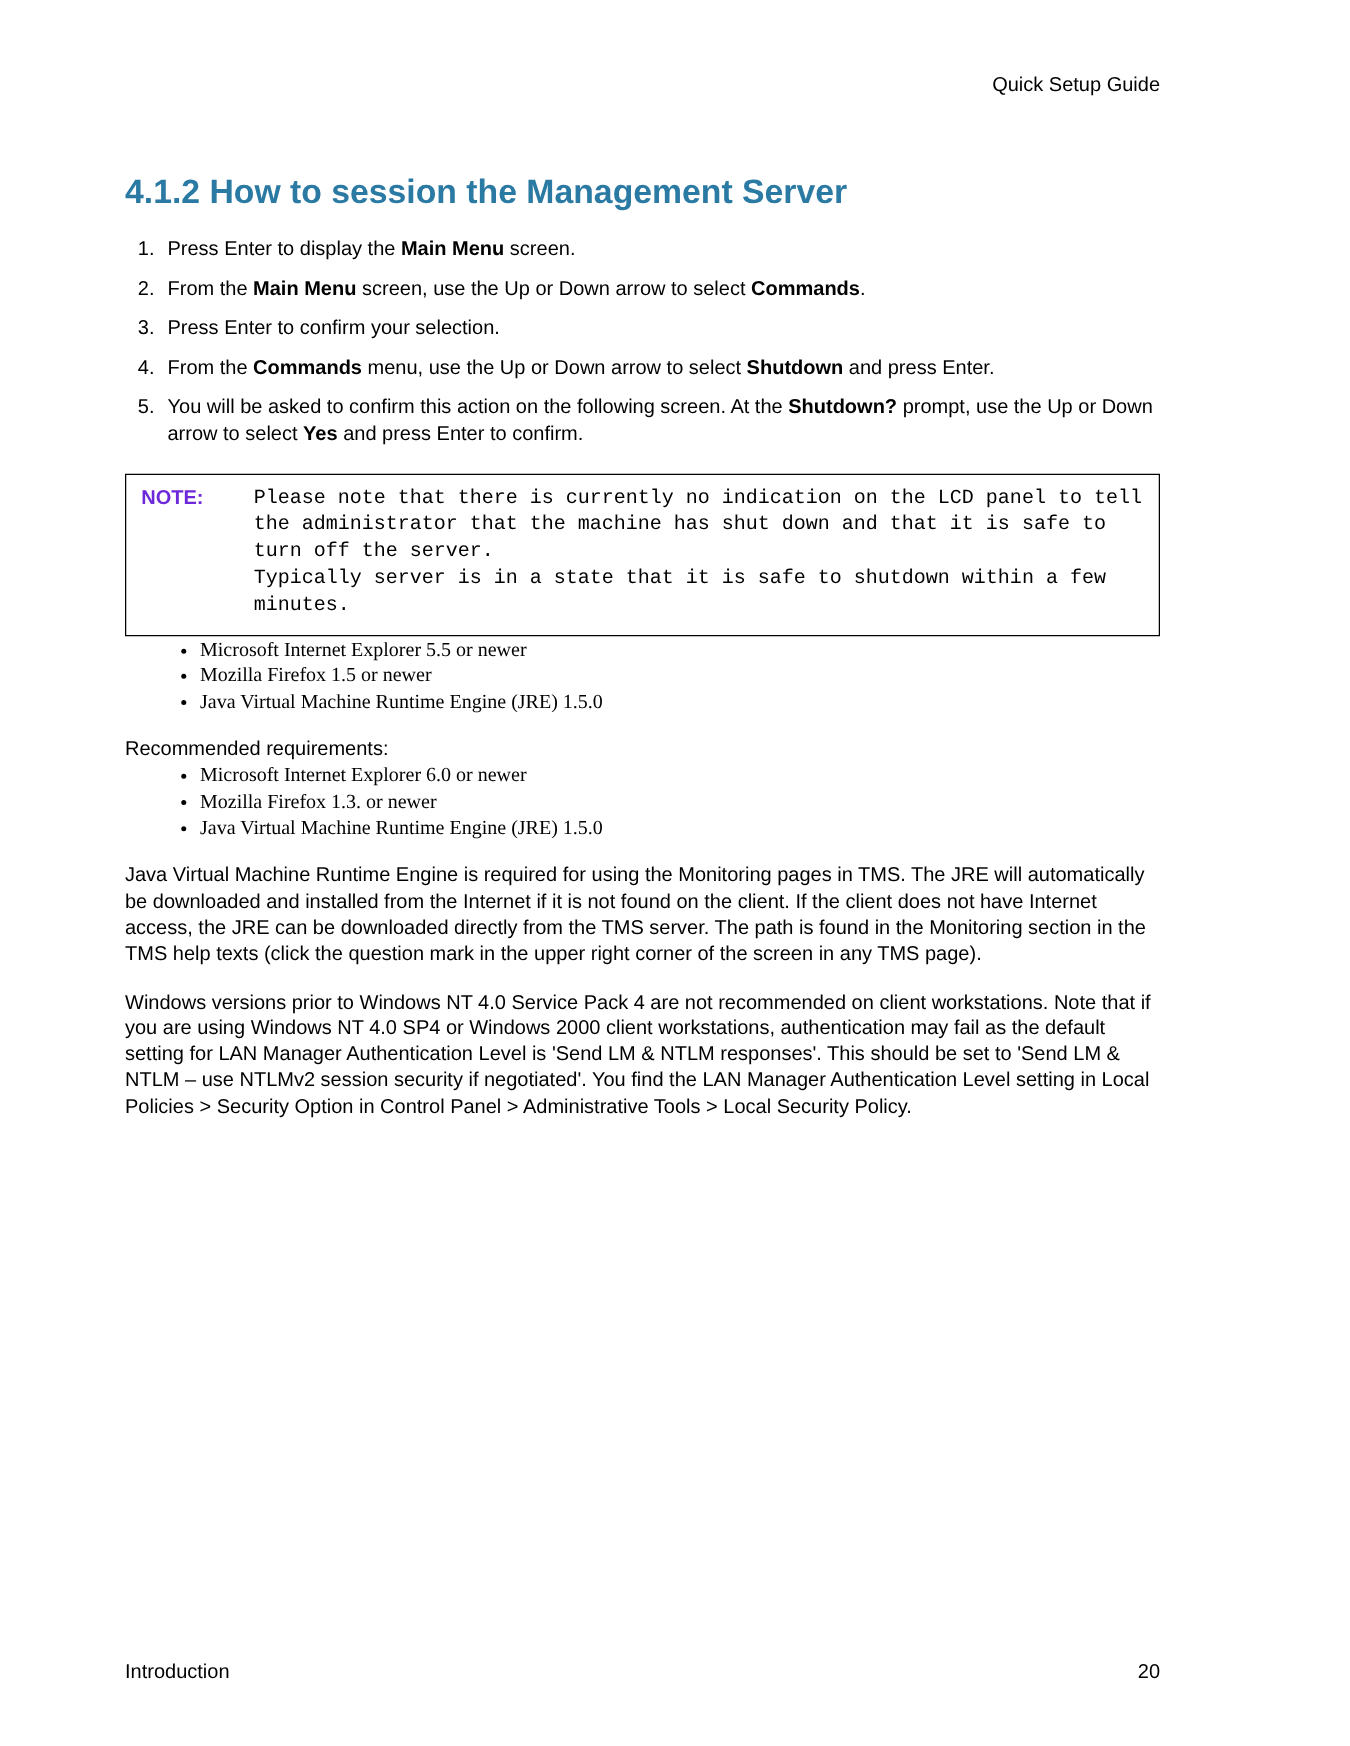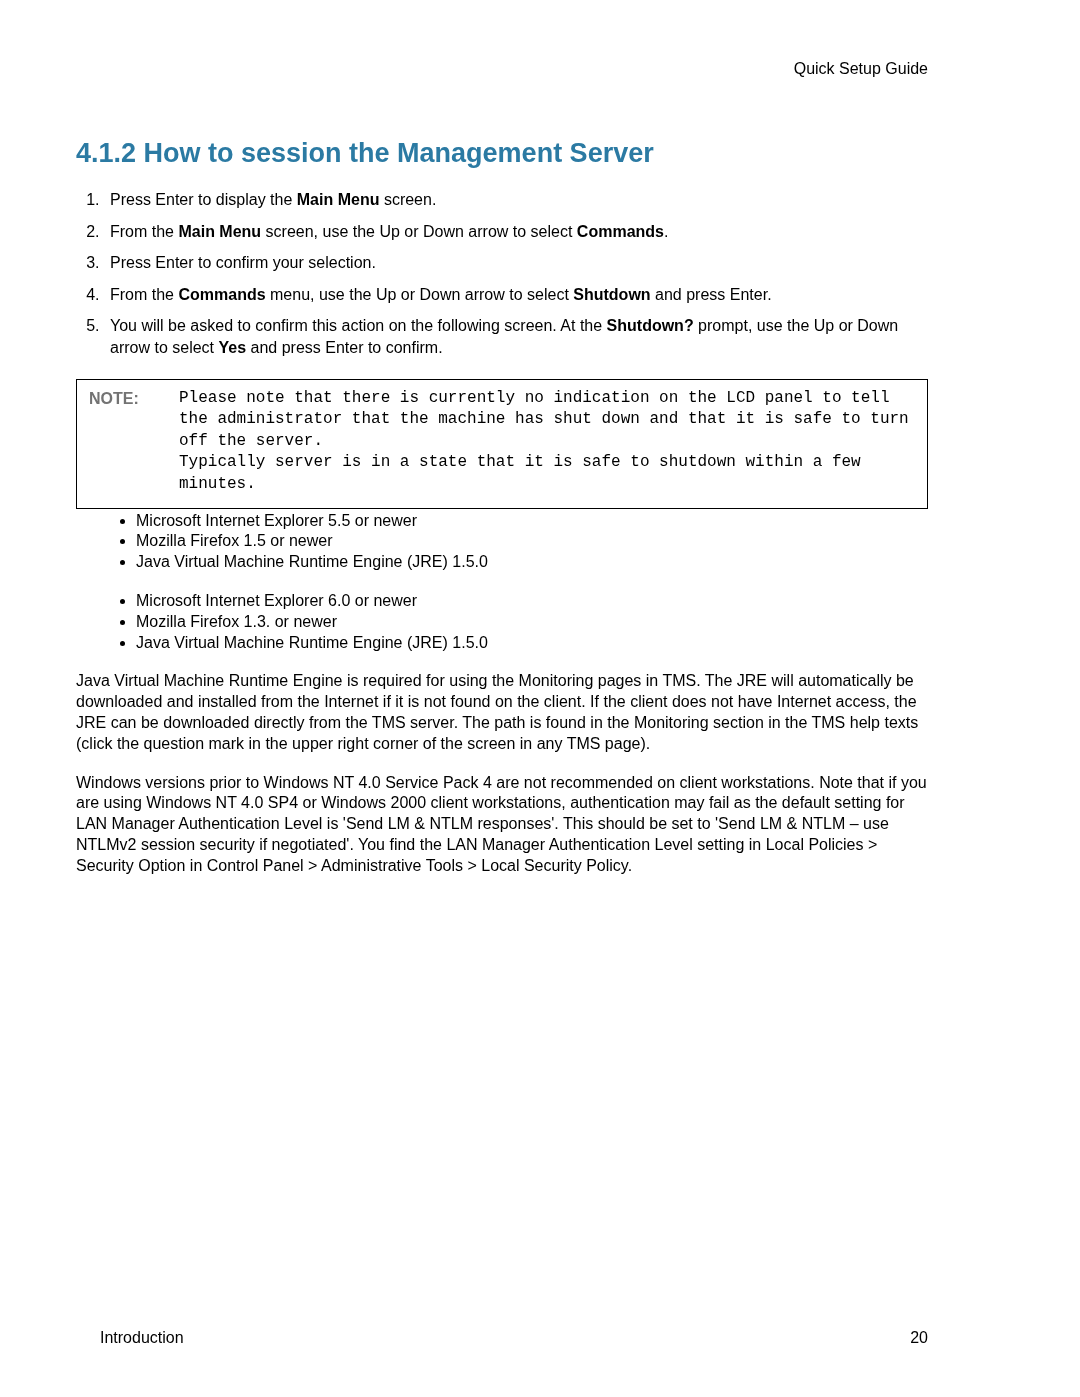--- a/index.html
+++ b/index.html
@@ -7,21 +7,21 @@
     padding: 0;
     font-family: Arial, Helvetica, sans-serif;
     background: #fff;
     color: #000;
   }
   .page {
     width: 1028px;
     height: 1397px;
     position: relative;
     box-sizing: border-box;
-    padding: 60px 100px 50px 76px;
+    padding: 60px 100px 50px 100px;
   }
   .header-right {
     text-align: right;
     font-size: 16px;
     margin-bottom: 60px;
   }
   .h-412 {
     color: #2b7aa3;
     font-size: 27px;
     font-weight: bold;
@@ -47,36 +47,37 @@
   }
   .note-box {
     border: 1px solid #000;
     padding: 8px 12px 12px 12px;
     display: flex;
     align-items: flex-start;
     font-size: 16px;
     line-height: 1.35;
   }
   .note-label {
-    color: #737373;
+    color: #6d28d9;
     font-weight: bold;
     flex: 0 0 90px;
   }
   .note-text {
     flex: 1;
     font-family: Liberation Mono, monospace;
   }
   .body-text {
     font-size: 16px;
     line-height: 1.3;
     margin-bottom: 18px;
   }
   ul.bullets {
     margin: 2px 0 18px 0;
     padding-left: 60px;
+    font-family: Liberation Serif, serif;
   }
   ul.bullets li {
     font-size: 16px;
     line-height: 1.3;
     list-style-type: disc;
   }
   .label {
     font-size: 16px;
     margin-bottom: 0;
   }
@@ -113,20 +114,21 @@
     <div class="note-text">Please note that there is currently no indication on the LCD panel to tell the administrator that the machine has shut down and that it is safe to turn off the server.<br>Typically server is in a state that it is safe to shutdown within a few minutes.</div>
   </div>
 
 
   <ul class="bullets">
     <li>Microsoft Internet Explorer 5.5 or newer</li>
     <li>Mozilla Firefox 1.5 or newer</li>
     <li>Java Virtual Machine Runtime Engine (JRE) 1.5.0</li>
   </ul>
 
+  <div class="label">Recommended requirements:</div>
   <ul class="bullets">
     <li>Microsoft Internet Explorer 6.0 or newer</li>
     <li>Mozilla Firefox 1.3. or newer</li>
     <li>Java Virtual Machine Runtime Engine (JRE) 1.5.0</li>
   </ul>
 
   <div class="body-text">Java Virtual Machine Runtime Engine is required for using the Monitoring pages in TMS. The JRE will automatically be downloaded and installed from the Internet if it is not found on the client. If the client does not have Internet access, the JRE can be downloaded directly from the TMS server. The path is found in the Monitoring section in the TMS help texts (click the question mark in the upper right corner of the screen in any TMS page).</div>
   <div class="body-text">Windows versions prior to Windows NT 4.0 Service Pack 4 are not recommended on client workstations. Note that if you are using Windows NT 4.0 SP4 or Windows 2000 client workstations, authentication may fail as the default setting for LAN Manager Authentication Level is 'Send LM &amp; NTLM responses'. This should be set to 'Send LM &amp; NTLM – use NTLMv2 session security if negotiated'. You find the LAN Manager Authentication Level setting in Local Policies &gt; Security Option in Control Panel &gt; Administrative Tools &gt; Local Security Policy.</div>
 
   <div class="footer">

